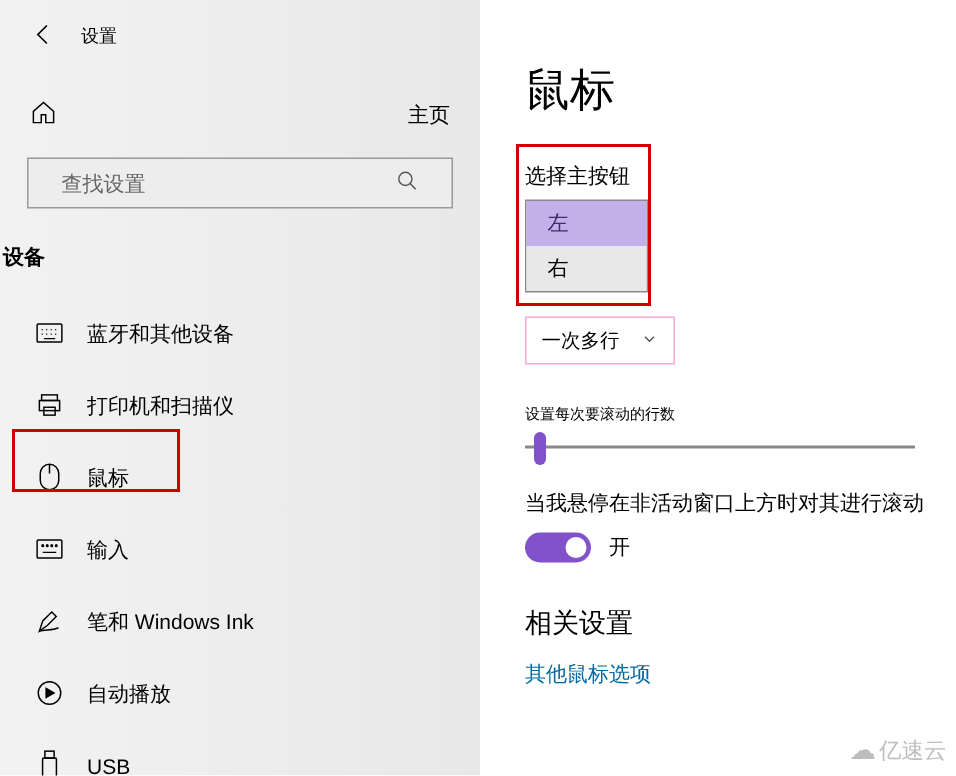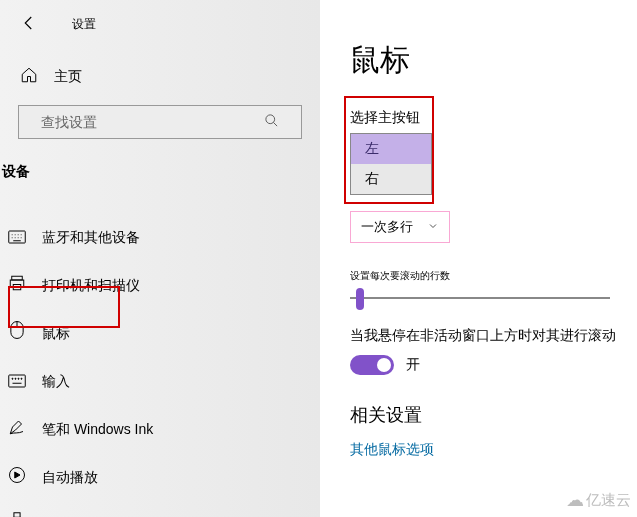--- a/index.html
+++ b/index.html
@@ -18,31 +18,32 @@
       height: 100%;
       background: linear-gradient(to right, #f2f2f2, #e8e8e8);
       padding: 10px 0;
       position: relative;
     }
     .header-row {
       display: flex;
       align-items: center;
       padding: 0 20px;
       height: 28px;
-      gap: 34px;
+      gap: 16px;
     }
     .back-icon { cursor: pointer; }
     .settings-title { font-size: 12px; }
     .home-row {
       display: flex;
       align-items: center;
       gap: 16px;
       padding: 0 20px;
       margin-top: 28px;
       margin-bottom: 18px;
+      justify-content: space-between;
     }
     .home-label { font-size: 14px; }
     .search-box {
       margin: 0 18px 24px 18px;
       height: 34px;
       border: 1px solid #999;
       background: #ededed;
       display: flex;
       align-items: center;
       padding: 0 22px;
@@ -59,23 +60,23 @@
     }
     .search-box input::placeholder { color: #666; }
     .section-label {
       font-weight: bold;
       font-size: 14px;
       padding: 0 2px;
       margin-bottom: 18px;
     }
     .nav-item {
       display: flex;
-      align-items: flex-end;
+      align-items: center;
       gap: 16px;
-      padding: 0 8px;
+      padding: 0 24px;
       height: 48px;
       cursor: pointer;
     }
     .nav-item .label { font-size: 14px; }
     .nav-icon { width: 18px; text-align: center; }
     .highlight-box {
       position: absolute;
       border: 2px solid #d00000;
       pointer-events: none;
     }

